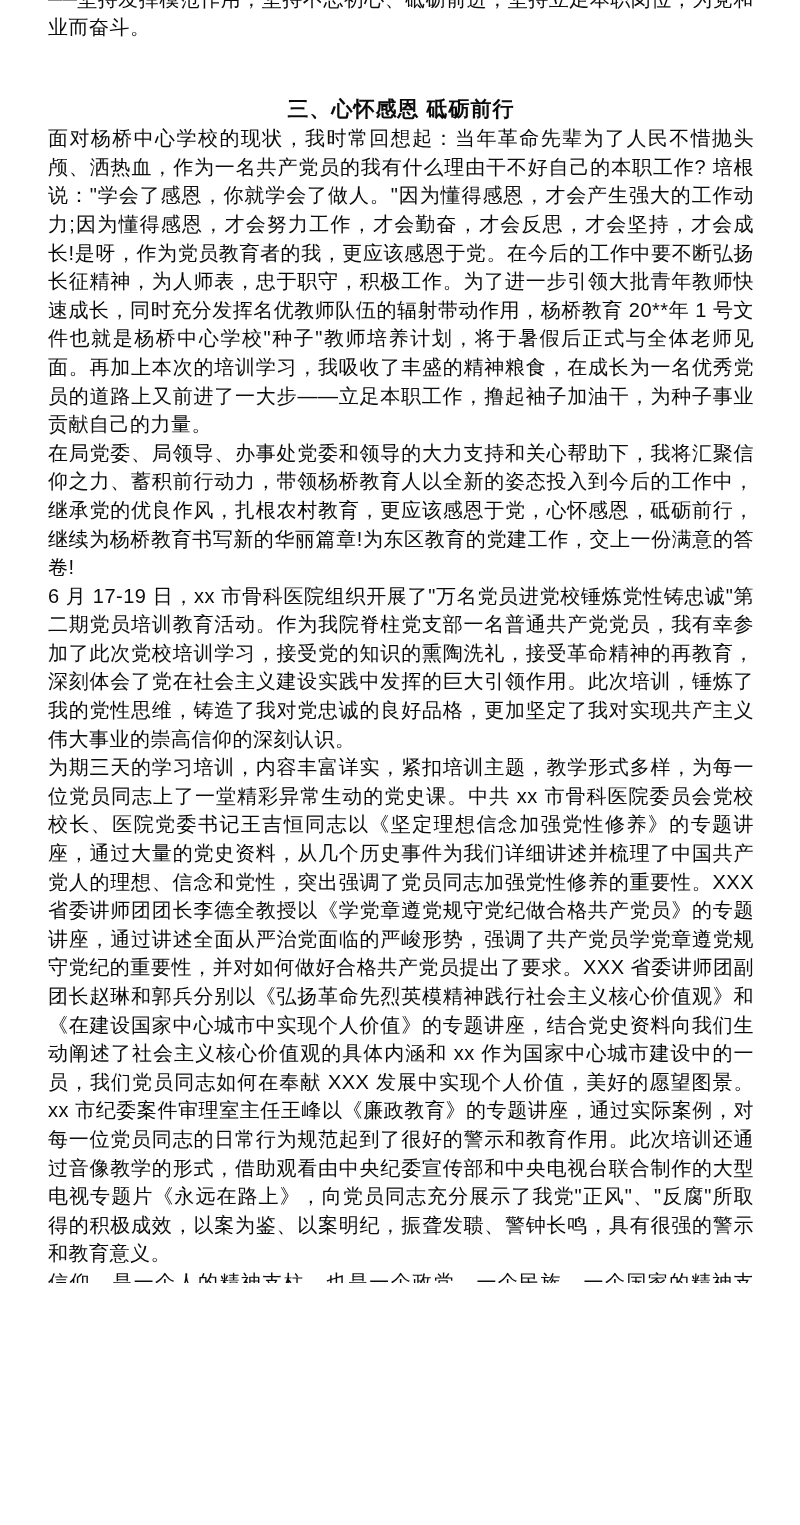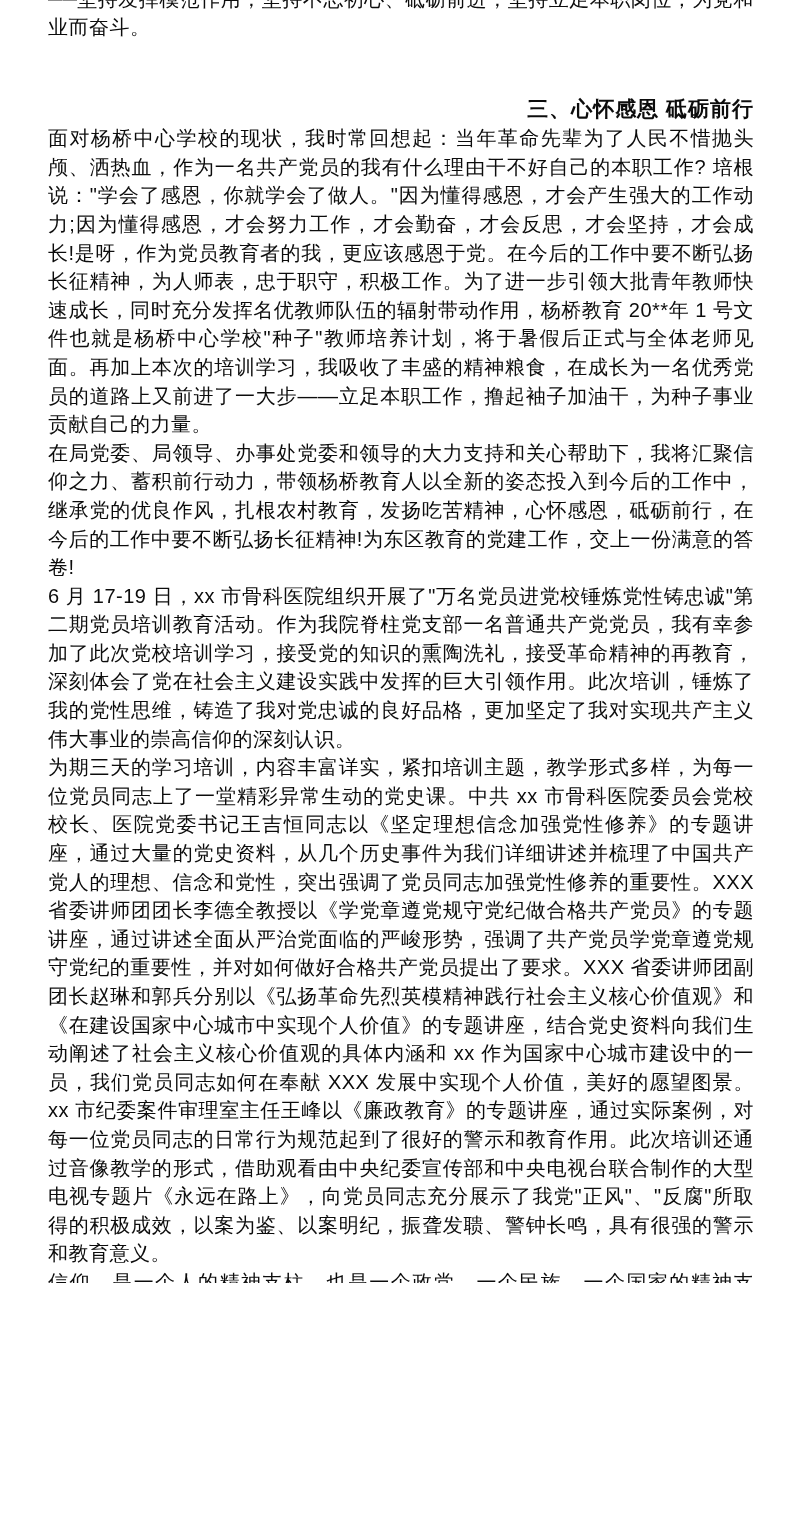--- a/index.html
+++ b/index.html
@@ -30,21 +30,21 @@
   .prev-line-clip .clipped-inner {
     display: block;
     margin-top: -15.5px;
     white-space: nowrap;
   }
   .doc-heading {
     margin: 53px 0 1px 0;
     font-size: 21px;
     font-weight: bold;
     line-height: 28.6px;
-    text-align: right;
+    text-align: center;
     letter-spacing: 1px;
   }
   .doc-text p {
     margin: 0;
     padding: 0;
   }
   .preview-footer {
     position: absolute;
     top: 1406px;
     left: 0;
@@ -70,21 +70,21 @@
     <div class="prev-line-clip">
       <span class="clipped-inner">──坚持发挥模范作用，坚持不忘初心、砥砺前进，坚持立足本职岗位，为党和人民的教育事</span>
     </div>
 
     <p>业而奋斗。</p>
 
     <h3 class="doc-heading">三、心怀感恩 砥砺前行</h3>
 
     <p>面对杨桥中心学校的现状，我时常回想起：当年革命先辈为了人民不惜抛头颅、洒热血，作为一名共产党员的我有什么理由干不好自己的本职工作? 培根说："学会了感恩，你就学会了做人。"因为懂得感恩，才会产生强大的工作动力;因为懂得感恩，才会努力工作，才会勤奋，才会反思，才会坚持，才会成长!是呀，作为党员教育者的我，更应该感恩于党。在今后的工作中要不断弘扬长征精神，为人师表，忠于职守，积极工作。为了进一步引领大批青年教师快速成长，同时充分发挥名优教师队伍的辐射带动作用，杨桥教育 20**年 1 号文件也就是杨桥中心学校"种子"教师培养计划，将于暑假后正式与全体老师见面。再加上本次的培训学习，我吸收了丰盛的精神粮食，在成长为一名优秀党员的道路上又前进了一大步——立足本职工作，撸起袖子加油干，为种子事业贡献自己的力量。</p>
 
-    <p>在局党委、局领导、办事处党委和领导的大力支持和关心帮助下，我将汇聚信仰之力、蓄积前行动力，带领杨桥教育人以全新的姿态投入到今后的工作中，继承党的优良作风，扎根农村教育，发扬吃苦精神，心怀感恩，砥砺前行，在今后的工作中要不断弘扬长征精神!为东区教育的党建工作，交上一份满意的答卷!</p>
+    <p>在局党委、局领导、办事处党委和领导的大力支持和关心帮助下，我将汇聚信仰之力、蓄积前行动力，带领杨桥教育人以全新的姿态投入到今后的工作中，继承党的优良作风，扎根农村教育，更应该感恩于党，心怀感恩，砥砺前行，继续为杨桥教育书写新的华丽篇章!为东区教育的党建工作，交上一份满意的答卷!</p>
 
     <p>6 月 17-19 日，xx 市骨科医院组织开展了"万名党员进党校锤炼党性铸忠诚"第二期党员培训教育活动。作为我院脊柱党支部一名普通共产党党员，我有幸参加了此次党校培训学习，接受党的知识的熏陶洗礼，接受革命精神的再教育，深刻体会了党在社会主义建设实践中发挥的巨大引领作用。此次培训，锤炼了我的党性思维，铸造了我对党忠诚的良好品格，更加坚定了我对实现共产主义伟大事业的崇高信仰的深刻认识。</p>
 
     <p>为期三天的学习培训，内容丰富详实，紧扣培训主题，教学形式多样，为每一位党员同志上了一堂精彩异常生动的党史课。中共 xx 市骨科医院委员会党校校长、医院党委书记王吉恒同志以《坚定理想信念加强党性修养》的专题讲座，通过大量的党史资料，从几个历史事件为我们详细讲述并梳理了中国共产党人的理想、信念和党性，突出强调了党员同志加强党性修养的重要性。XXX 省委讲师团团长李德全教授以《学党章遵党规守党纪做合格共产党员》的专题讲座，通过讲述全面从严治党面临的严峻形势，强调了共产党员学党章遵党规守党纪的重要性，并对如何做好合格共产党员提出了要求。XXX 省委讲师团副团长赵琳和郭兵分别以《弘扬革命先烈英模精神践行社会主义核心价值观》和《在建设国家中心城市中实现个人价值》的专题讲座，结合党史资料向我们生动阐述了社会主义核心价值观的具体内涵和 xx 作为国家中心城市建设中的一员，我们党员同志如何在奉献 XXX 发展中实现个人价值，美好的愿望图景。xx 市纪委案件审理室主任王峰以《廉政教育》的专题讲座，通过实际案例，对每一位党员同志的日常行为规范起到了很好的警示和教育作用。此次培训还通过音像教学的形式，借助观看由中央纪委宣传部和中央电视台联合制作的大型电视专题片《永远在路上》，向党员同志充分展示了我党"正风"、"反腐"所取得的积极成效，以案为鉴、以案明纪，振聋发聩、警钟长鸣，具有很强的警示和教育意义。</p>
 
 
     <p>信仰，是一个人的精神支柱，也是一个政党，一个民族，一个国家的精神支柱。统辖思想的力量来自信仰。坚定理想信念，坚守共产党人精神追求，始终是共产党人安身立命的根本。对马克思主义的信仰，对社会主义和共产主义的信念，是共产党人的政治灵魂，是共产党人经受住任何考验的精神支柱。物以类聚，人以群分。我们每一位党员同志都是有着崇高理想和坚定信仰的人，在各个历史时期，我们党始终怀着崇高的理想信仰，砥砺奋进，为实现阶段性的目标而团结努力。在当下，我们党怀揣伟大的中国梦，为实现"两个百年"奋斗目标而纷纷撸起袖子加油干。党的信仰是我们的精神指引，是我们努力前行奋斗的方向。</p>
 
   </div>
 

